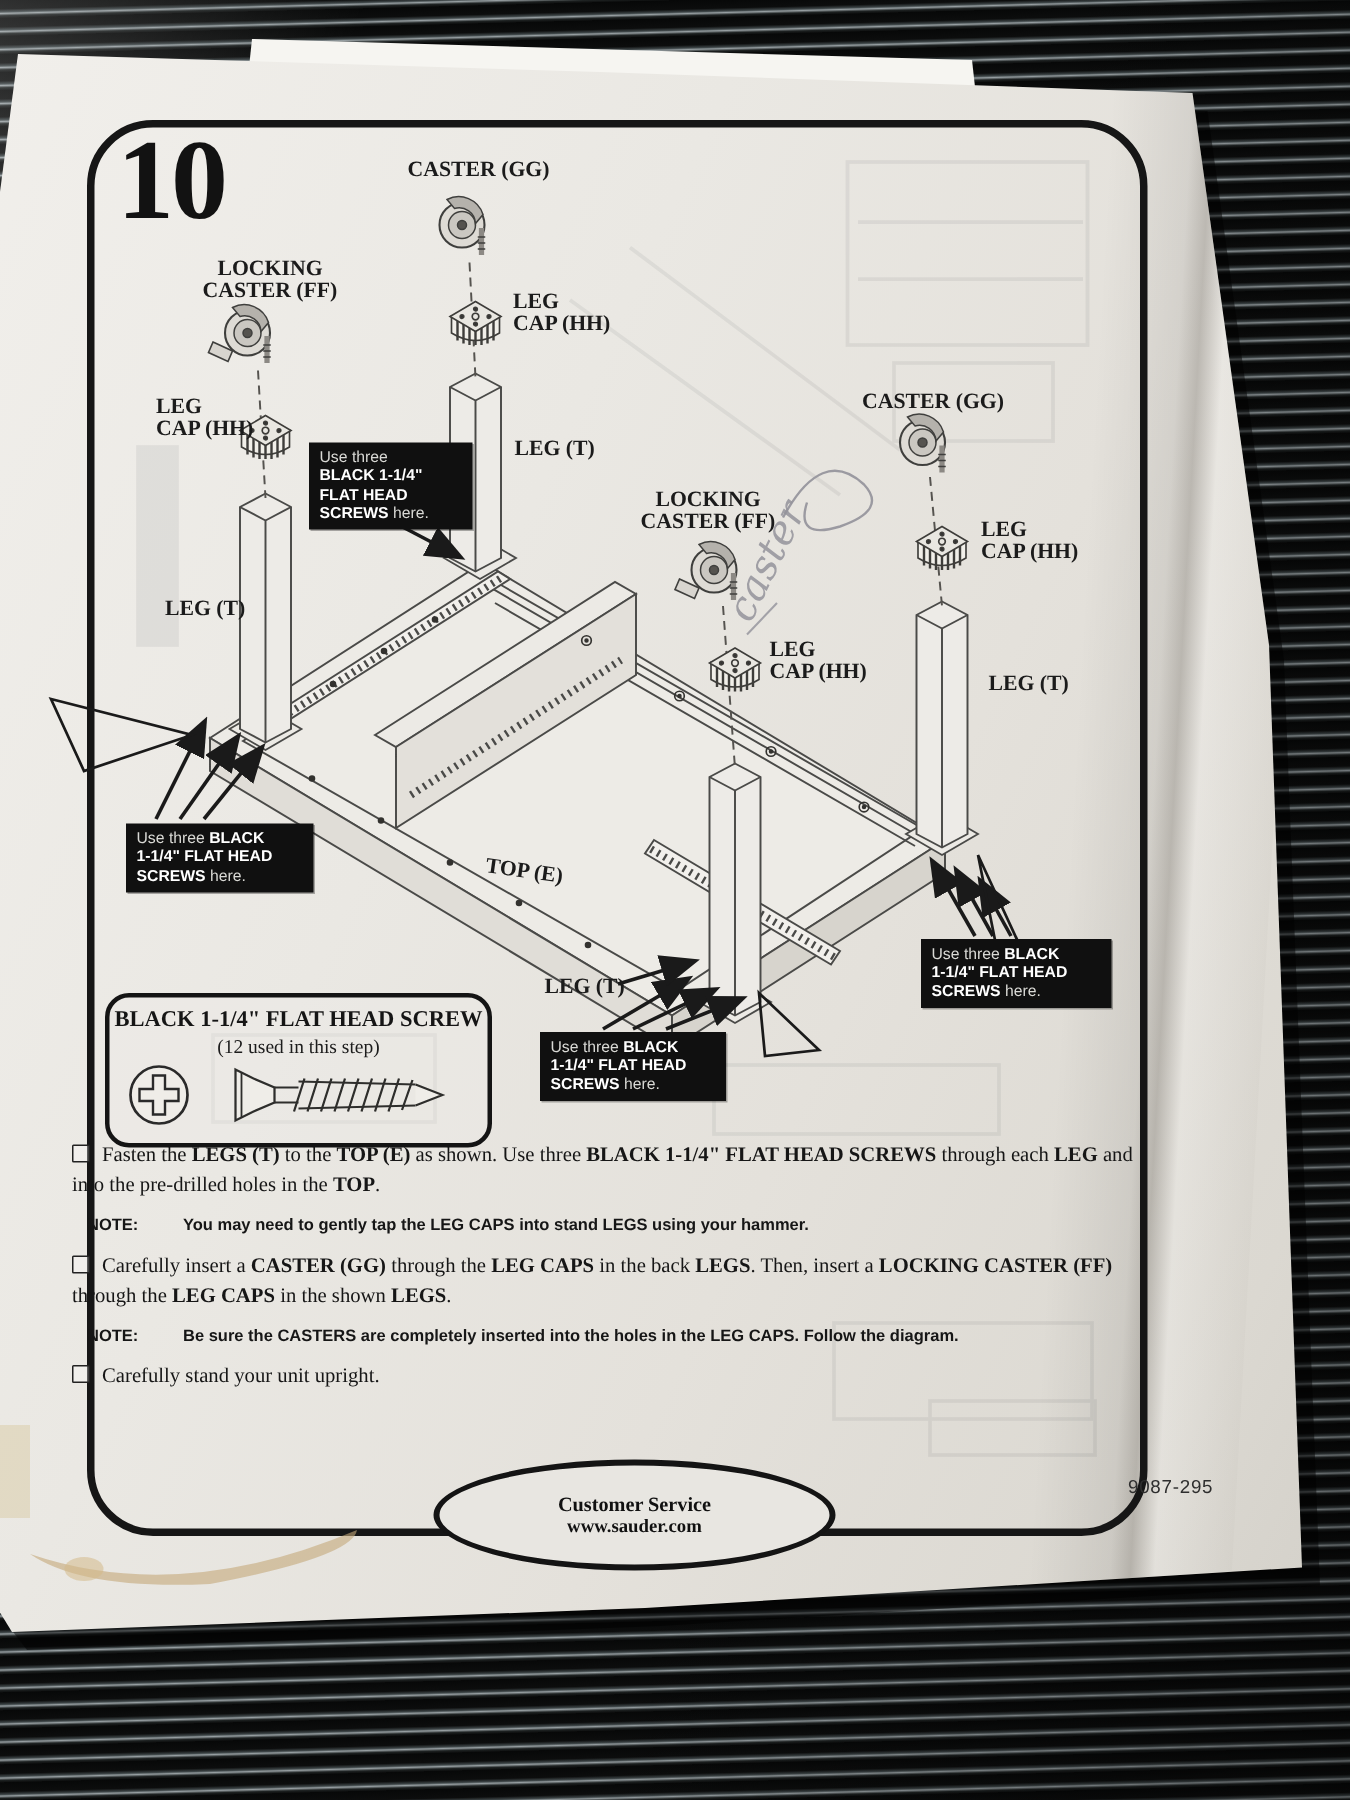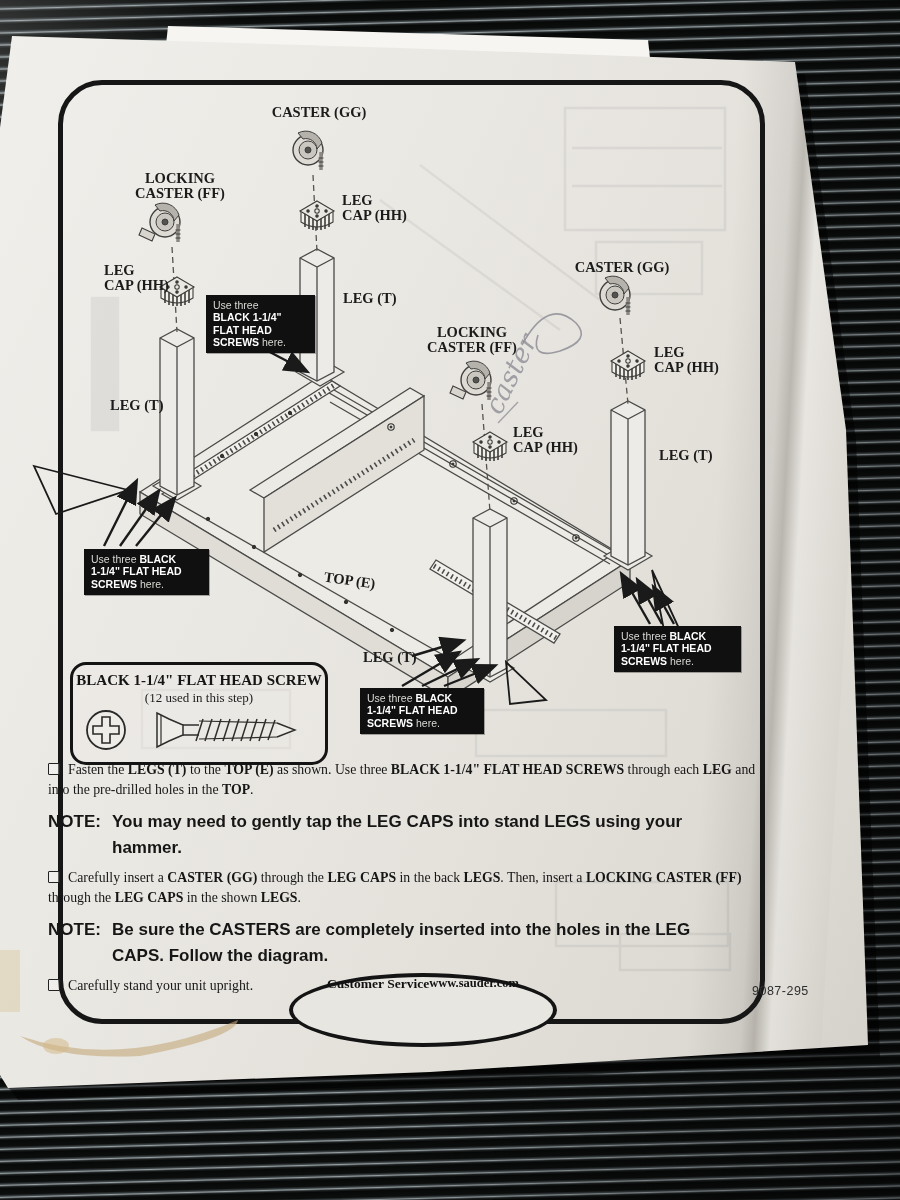--- a/index.html
+++ b/index.html
@@ -30,26 +30,26 @@
   .screw-box{position:absolute;left:70px;top:662px;width:252px;height:90px;z-index:3;
     border:3.5px solid #141414;border-radius:16px;text-align:center;padding-top:7px;background:rgba(238,236,231,.35);}
   .screw-title{font:bold 15px "Liberation Serif",serif;color:#151515;}
   .screw-sub{font:13px "Liberation Serif",serif;color:#1c1c1c;margin-top:1px;}
   #steps{position:absolute;left:48px;top:760px;width:708px;z-index:3;color:#161616;}
   .step{font:13.8px/1.45 "Liberation Serif",serif;margin-bottom:9px;}
   .step b{font-weight:bold;}
   .checkbox{display:inline-block;width:10px;height:10px;border:1.5px solid #222;
     border-radius:1px;margin-right:8px;position:relative;top:1px;background:rgba(255,255,255,.3);}
   .note{display:flex;font-family:"Liberation Sans",sans-serif;font-weight:bold;
-    font-size:17px;line-height:1.5;margin:7px 0 8px 0;}
+    font-size:11px;line-height:1.5;margin:7px 0 8px 10px;}
   .note-label{width:64px;flex:none;}
   .note-text{flex:1;padding-right:30px;}
   .cs-oval{position:absolute;left:289px;top:973px;width:260px;height:66px;z-index:4;
     border:4px solid #141414;border-radius:50%;background:#e8e6e1;text-align:center;
-    display:flex;flex-direction:row;justify-content:center;color:#111;}
+    display:flex;flex-direction:column;justify-content:center;color:#111;}
   .cs-label{font:bold 13.5px/1.1 "Liberation Serif",serif;}
   .cs-phone{font:bold 23px/1.05 "Liberation Serif",serif;letter-spacing:.5px;}
   .cs-web{font:bold 12.5px/1.1 "Liberation Serif",serif;}
   .part-number{position:absolute;left:752px;top:948px;z-index:3;
     font:12.5px "Liberation Sans",sans-serif;color:#2e2e2e;letter-spacing:.5px;margin-top:36px;}
 </style>
 </head>
 <body>
 
 <div class="scene">
@@ -273,20 +273,21 @@
           <text x="349" y="585" text-anchor="middle" class="dlabel" font-size="11" transform="rotate(8 349 585)"><tspan x="349" dy="0">TOP (E)</tspan></text>
         </g>
 
       <g>
         <path d="M20,1036 Q120,1070 238,1020 Q235,1038 140,1056 Q55,1060 20,1036 Z" fill="#c5a979" opacity="0.6"></path>
         <ellipse cx="56" cy="1046" rx="13" ry="8" fill="#d3ba8a" opacity="0.55"></ellipse>
         <rect x="0" y="950" width="20" height="62" fill="#d6c79e" opacity="0.45"></rect>
       </g>
     </svg>
 
+    <div class="step-number">10</div>
 
     <div id="callout-layer">
         <div class="callout" style="left: 206px; top: 295px; width: 84px;">
           <div class="callout-line"><span>Use three</span></div>
           <div class="callout-line"><b>BLACK 1-1/4"</b></div>
           <div class="callout-line"><b>FLAT HEAD</b></div>
           <div class="callout-line"><b>SCREWS</b><span> here.</span></div>
         </div>
         <div class="callout" style="left: 84px; top: 549px; width: 100px;">
           <div class="callout-line"><span>Use three </span><b>BLACK</b></div>

